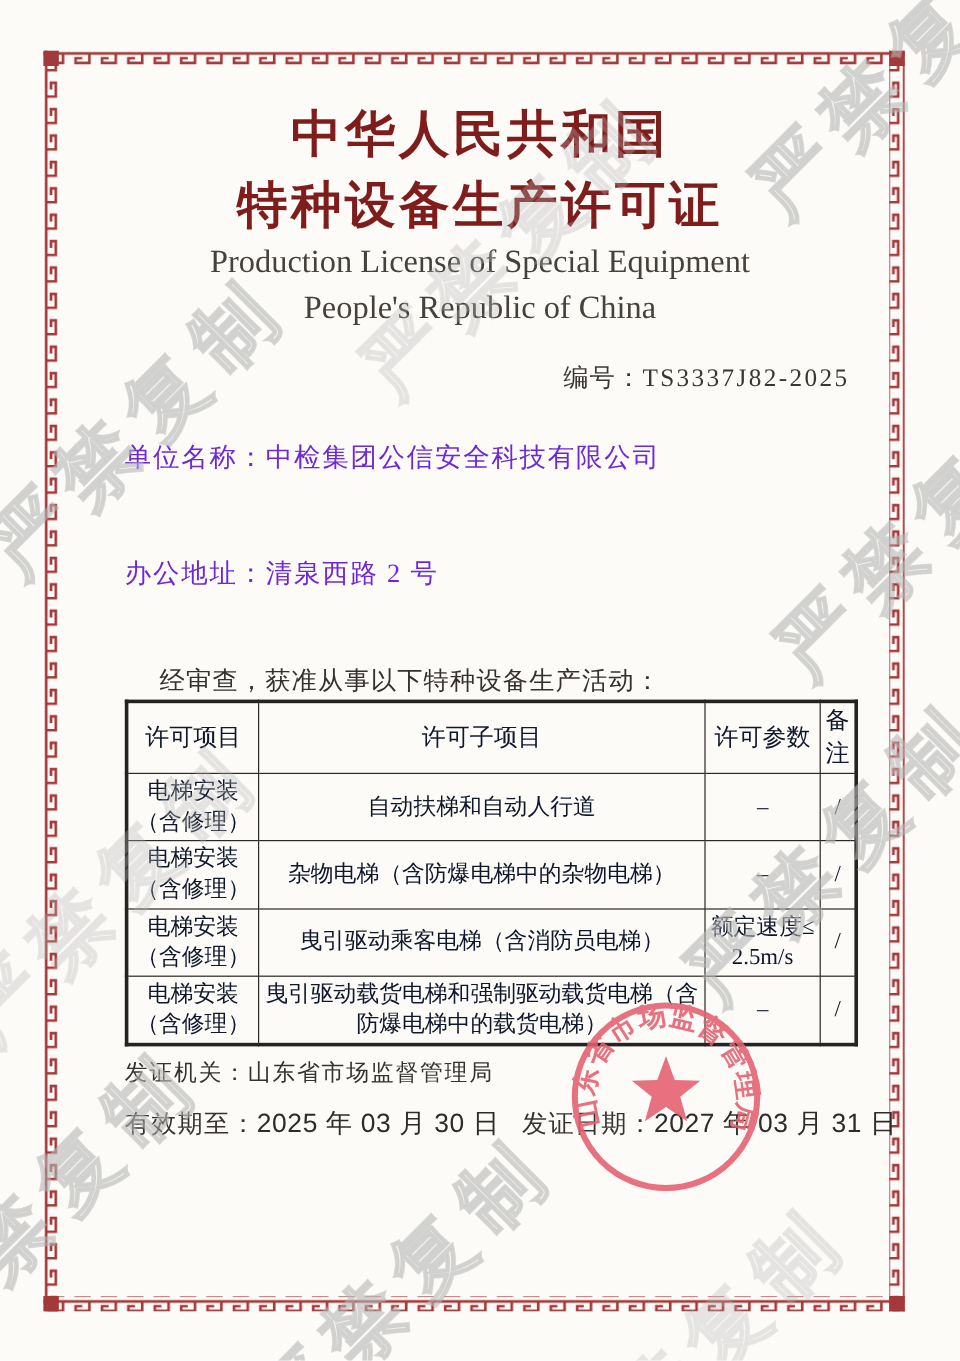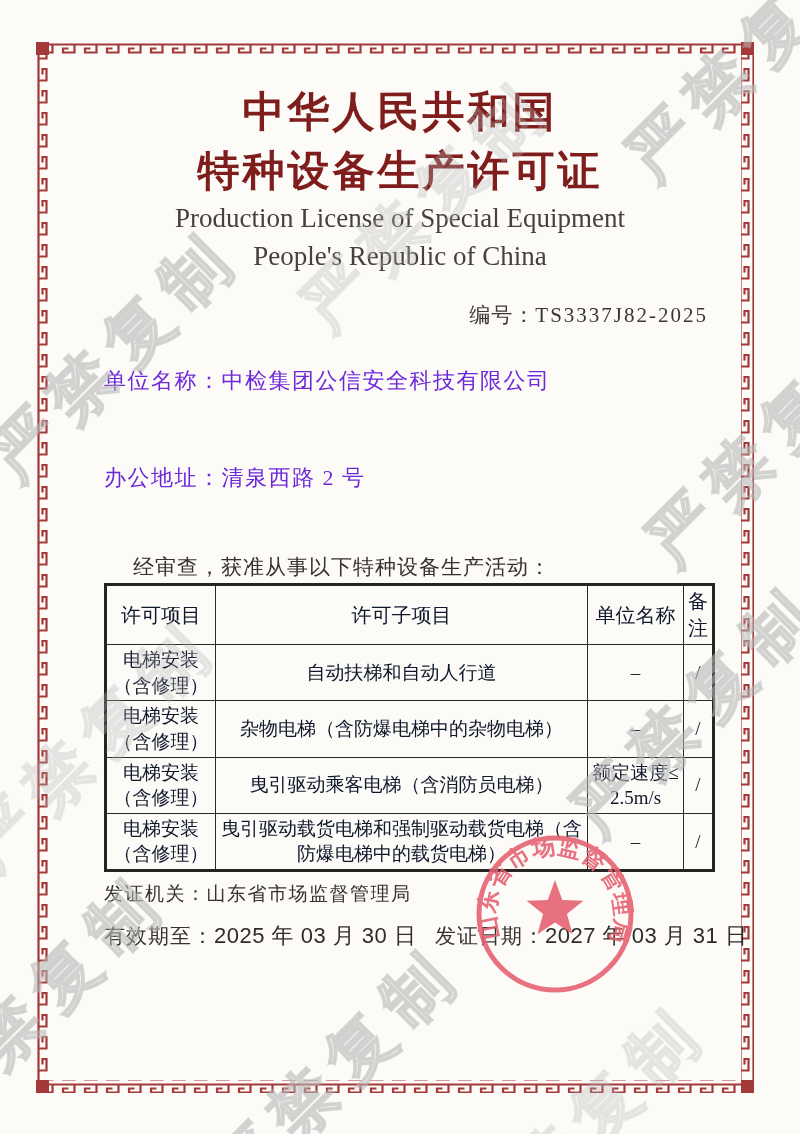--- a/index.html
+++ b/index.html
@@ -130,21 +130,21 @@
     <span>办公地址：</span><span>清泉西路 2 号</span>
   </div>
 
   <div class="note">经审查，获准从事以下特种设备生产活动：</div>
 
   <table class="lic">
     <tbody>
         <tr class="hdr">
       <th class="c1">许可项目</th>
       <th class="c2">许可子项目</th>
-      <th class="c3">单位名称</th>
+      <th class="c3">许可参数</th>
       <th class="c4">备注</th>
     </tr>
     <tr class="r">
       <td class="c1">电梯安装（含修理）</td>
       <td class="c2">自动扶梯和自动人行道</td>
       <td class="c3">–</td>
       <td class="c4">/</td>
     </tr>
     <tr class="r">
       <td class="c1">电梯安装（含修理）</td>

